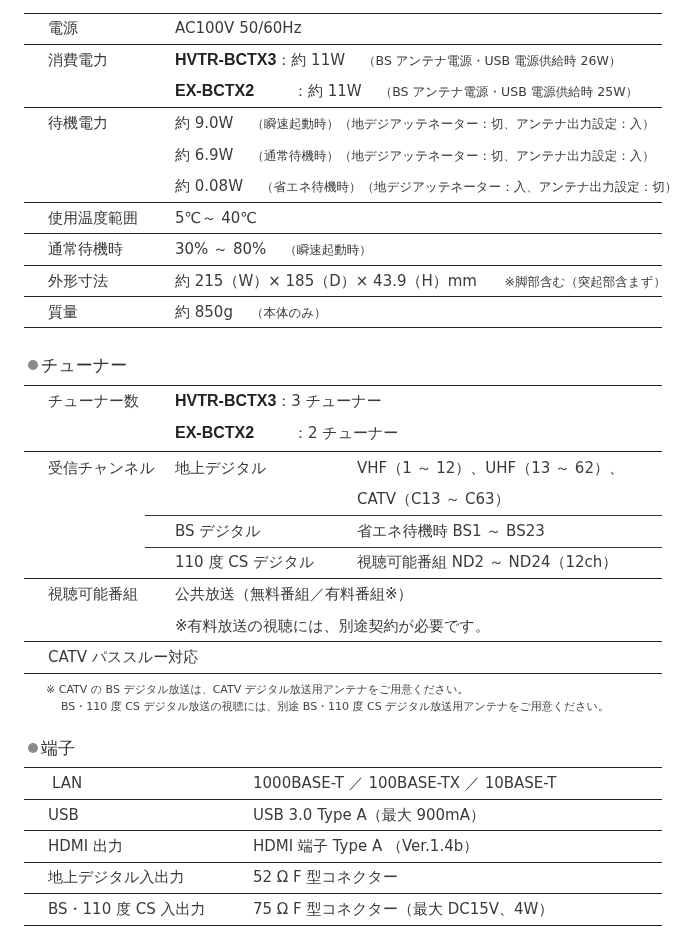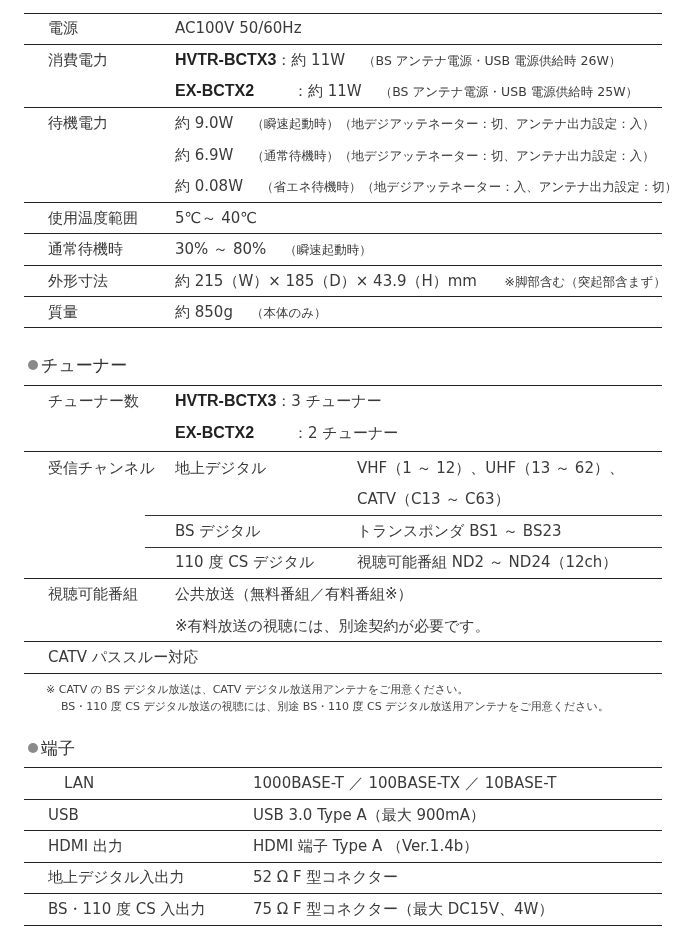--- a/index.html
+++ b/index.html
@@ -63,21 +63,21 @@
 <div class="t" style="left:157px;top:391px"><span class="b">HVTR-BCTX3</span><span>：3 チューナー</span></div>
 <div class="t" style="left:157px;top:423px"><span class="b" style="display:inline-block;width:118px">EX-BCTX2</span><span>：2 チューナー</span></div>
 <div class="hline" style="top:451px"></div>
 
 <div class="t" style="left:30px;top:458px">受信チャンネル</div>
 <div class="t" style="left:157px;top:458px">地上デジタル</div>
 <div class="t" style="left:339px;top:458px">VHF（1 ～ 12）、UHF（13 ～ 62）、</div>
 <div class="t" style="left:339px;top:489px">CATV（C13 ～ C63）</div>
 <div class="hline sub" style="top:515px"></div>
 <div class="t" style="left:157px;top:521px">BS デジタル</div>
-<div class="t" style="left:339px;top:521px">トランスポンダ BS1 ～ BS23</div>
+<div class="t" style="left:339px;top:521px">省エネ待機時 BS1 ～ BS23</div>
 <div class="hline sub" style="top:547px"></div>
 <div class="t" style="left:157px;top:552px">110 度 CS デジタル</div>
 <div class="t" style="left:339px;top:552px">視聴可能番組 ND2 ～ ND24（12ch）</div>
 <div class="hline" style="top:578px"></div>
 
 <div class="t" style="left:30px;top:584px">視聴可能番組</div>
 <div class="t" style="left:157px;top:584px">公共放送（無料番組／有料番組※）</div>
 <div class="t" style="left:157px;top:616px">※有料放送の視聴には、別途契約が必要です。</div>
 <div class="hline" style="top:641px"></div>
 
@@ -85,21 +85,21 @@
 <div class="hline" style="top:673px"></div>
 
 <div class="t xs" style="left:28px;top:680px">※ CATV の BS デジタル放送は、CATV デジタル放送用アンテナをご用意ください。</div>
 <div class="t xs" style="left:43px;top:697px">BS・110 度 CS デジタル放送の視聴には、別途 BS・110 度 CS デジタル放送用アンテナをご用意ください。</div>
 
 <div class="heading" style="top:737px">
   <span class="dot"></span><span>端子</span>
 </div>
 <div class="hline" style="top:767px"></div>
 
-<div class="t" style="left:46px;top:773px">LAN</div>
+<div class="t" style="left:34px;top:773px">LAN</div>
 <div class="t" style="left:235px;top:773px">1000BASE-T ／ 100BASE-TX ／ 10BASE-T</div>
 <div class="hline" style="top:799px"></div>
 
 <div class="t" style="left:30px;top:805px">USB</div>
 <div class="t" style="left:235px;top:805px">USB 3.0 Type A（最大 900mA）</div>
 <div class="hline" style="top:830px"></div>
 
 <div class="t" style="left:30px;top:836px">HDMI 出力</div>
 <div class="t" style="left:235px;top:836px">HDMI 端子 Type A （Ver.1.4b）</div>
 <div class="hline" style="top:862px"></div>

